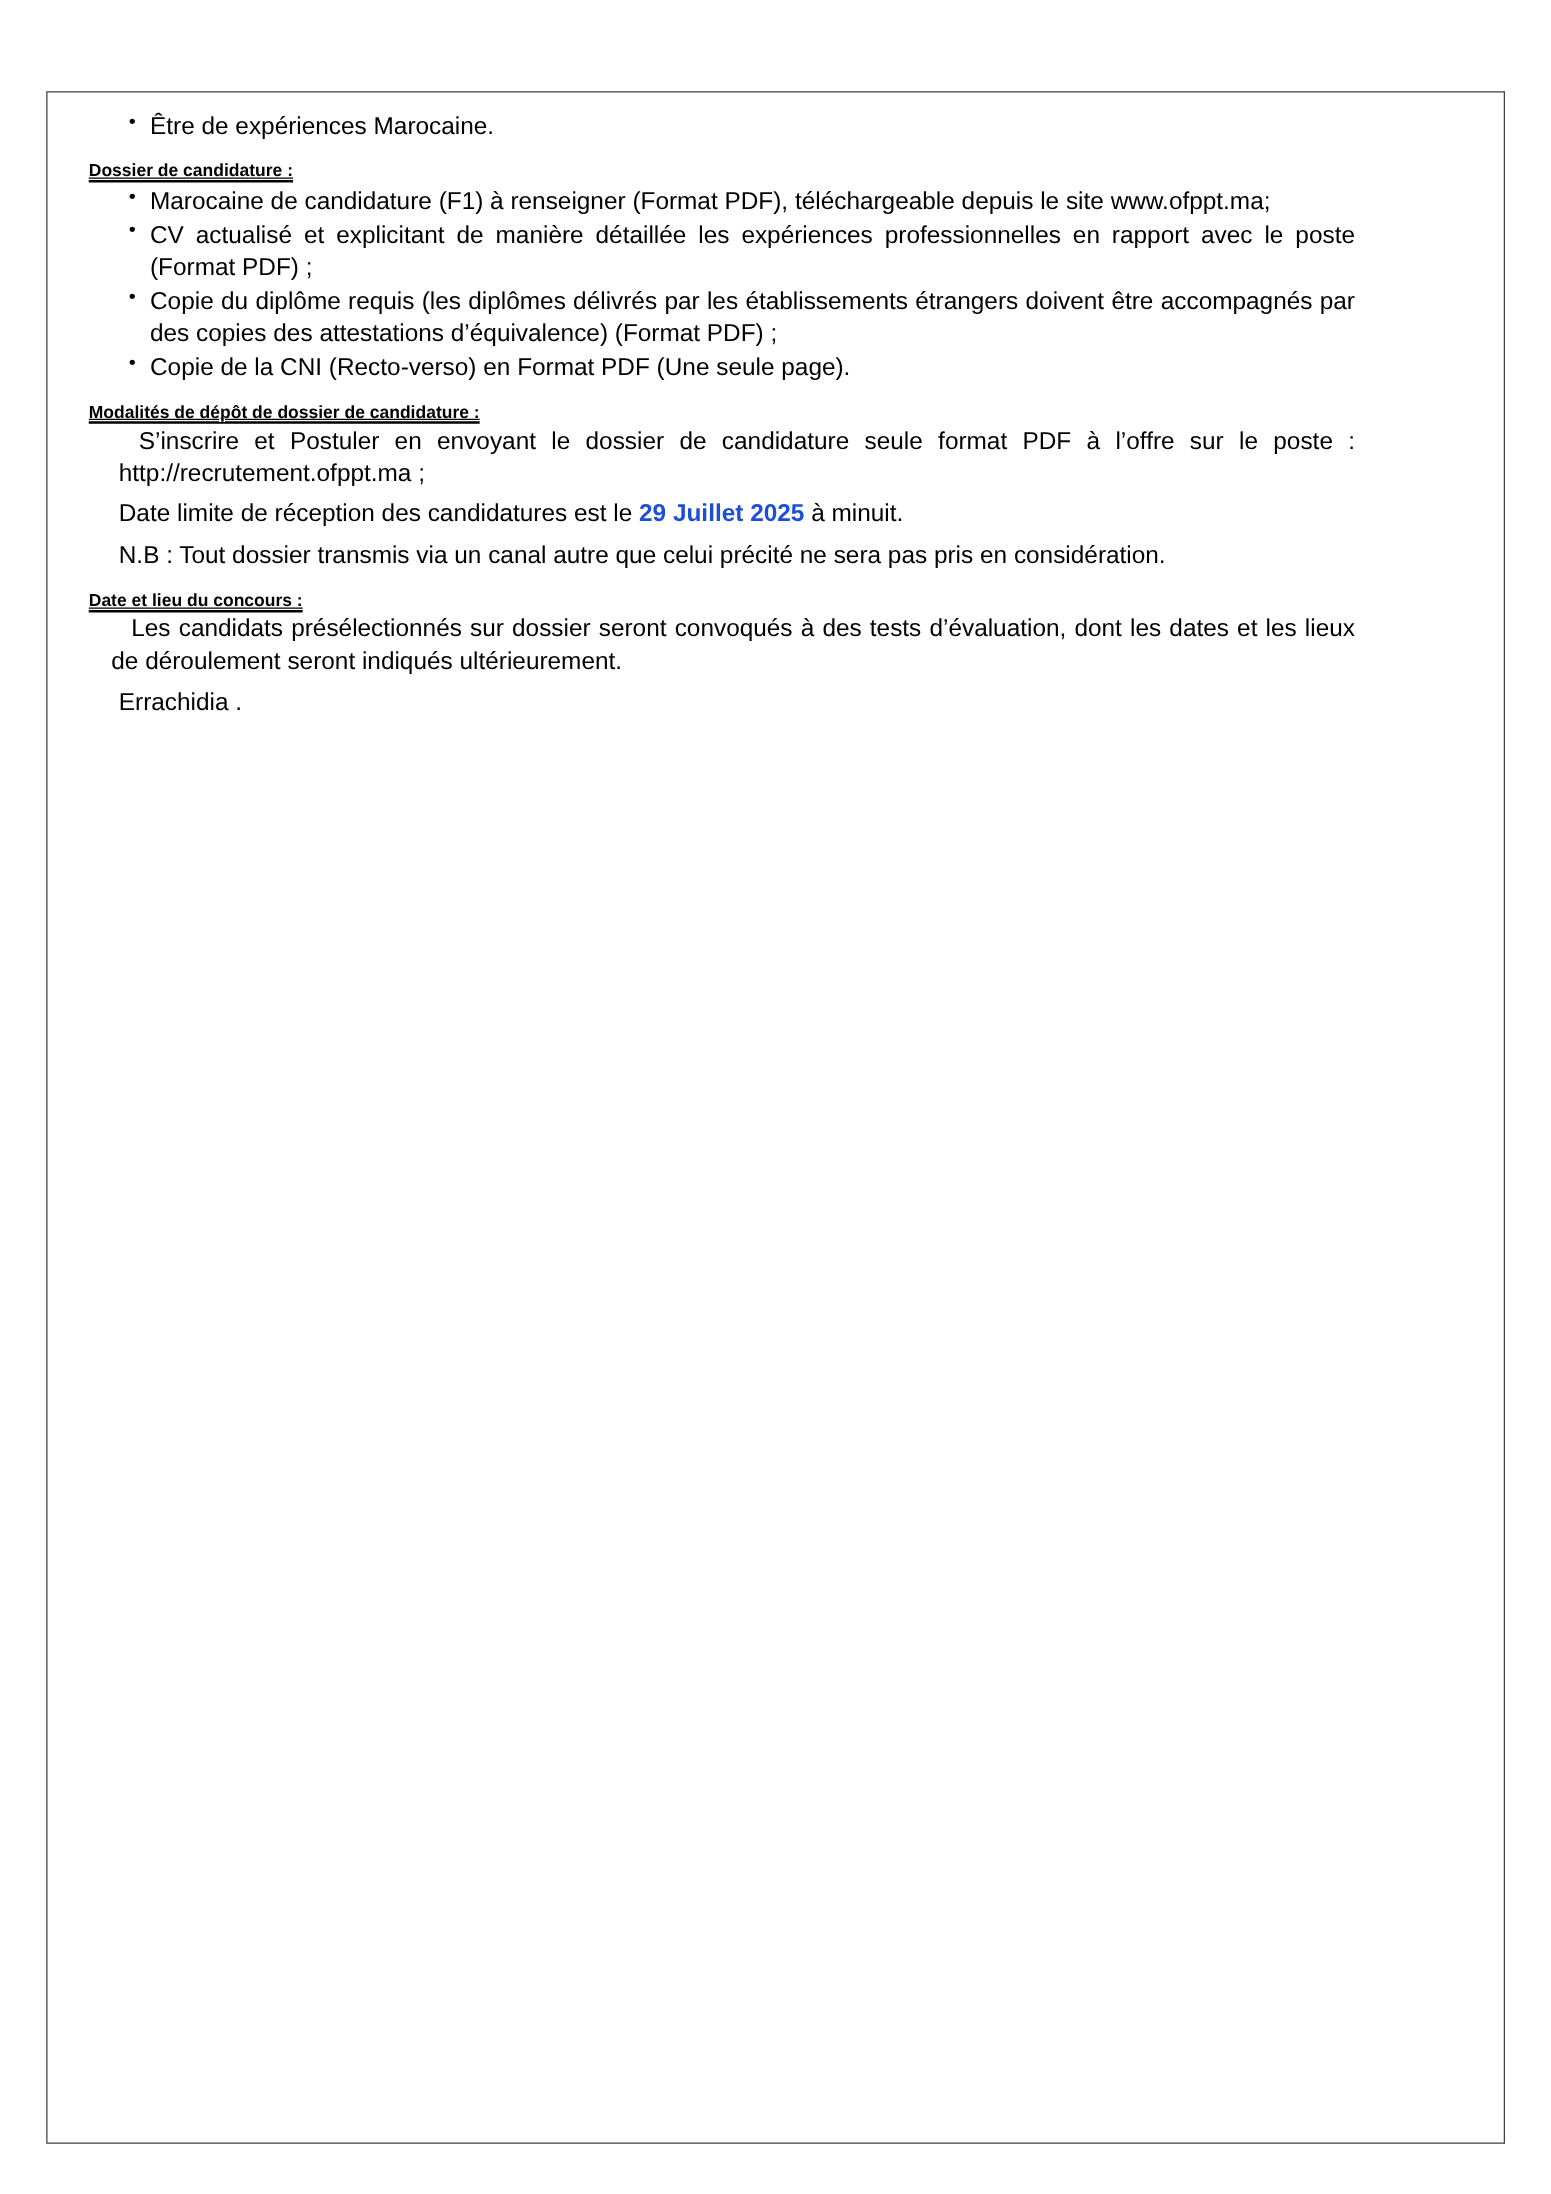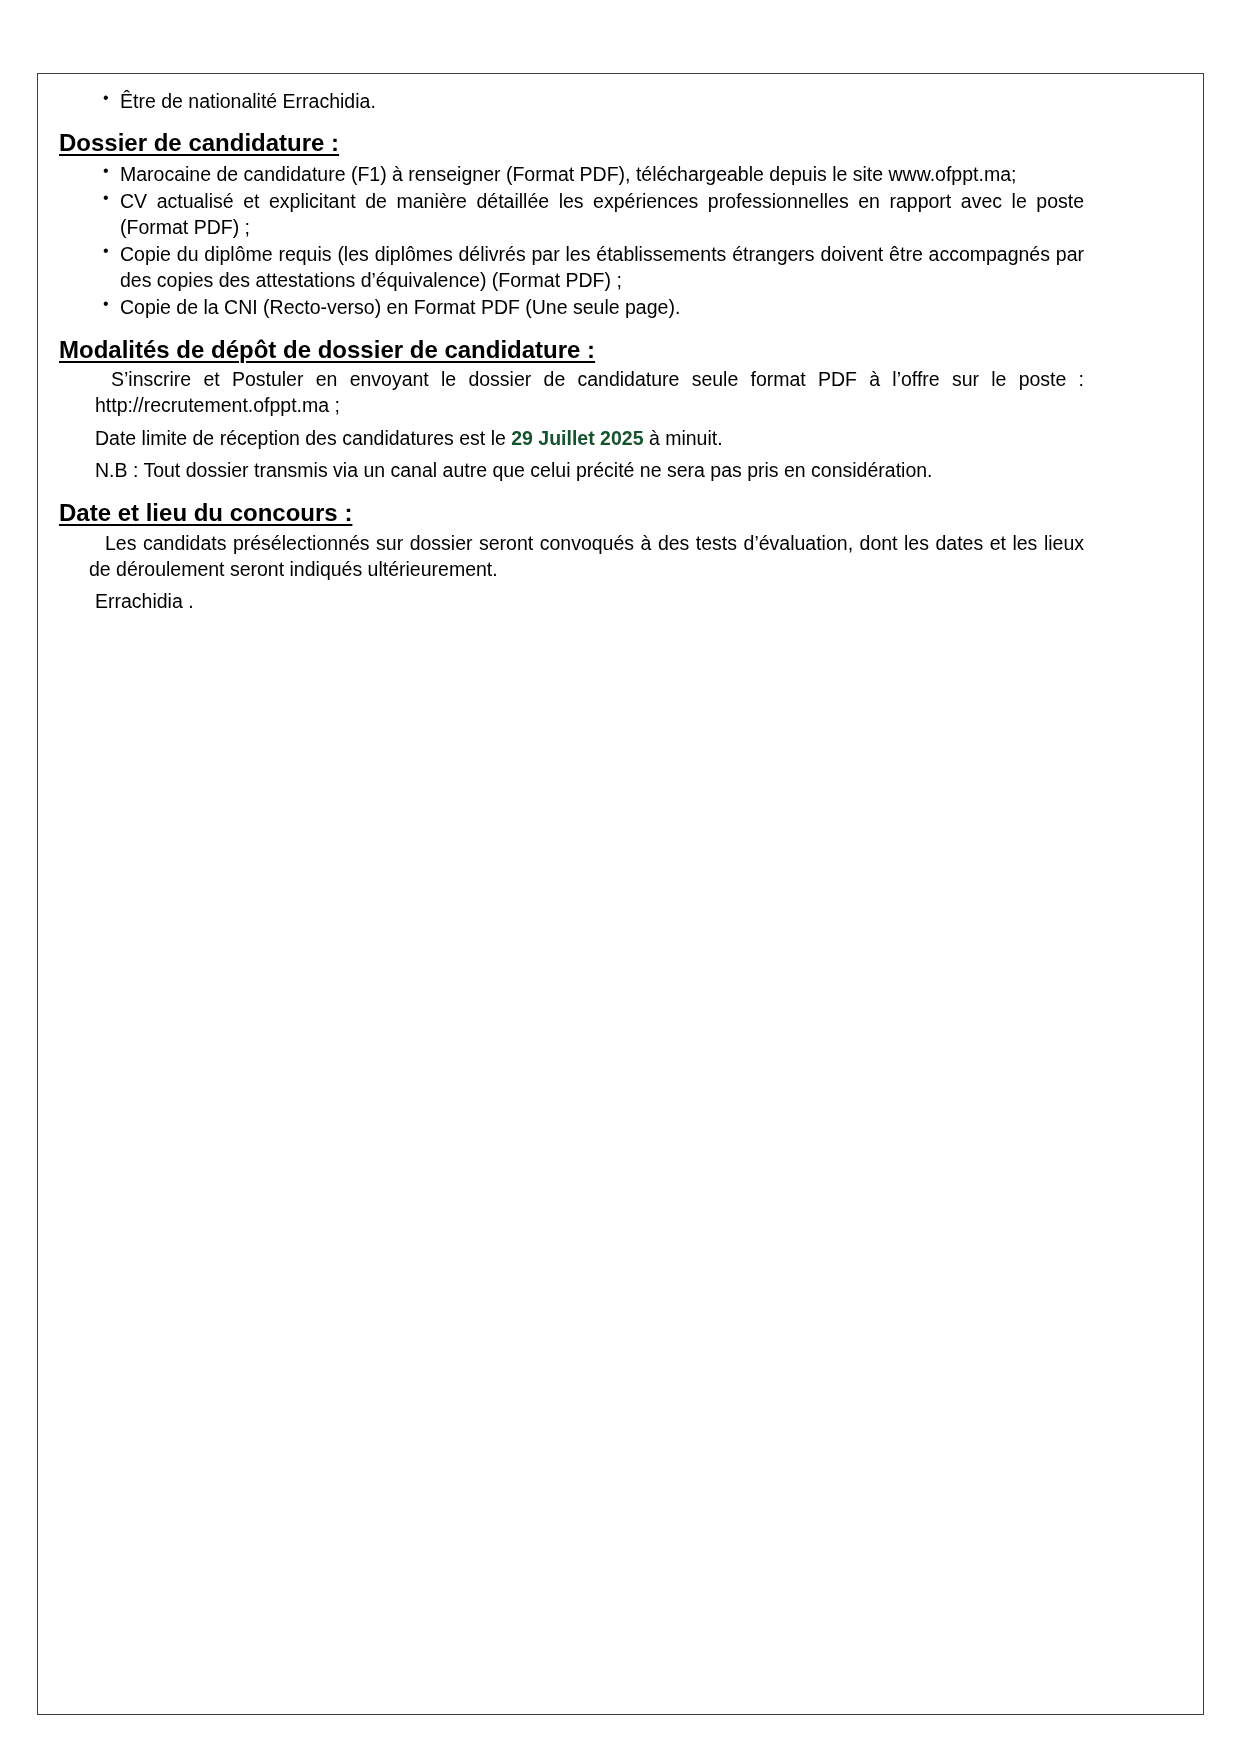--- a/index.html
+++ b/index.html
@@ -40,25 +40,26 @@
   
   .para {
     font-size: 19.5px;
     line-height: 1.32;
     text-align: justify;
     margin: 0;
   }
 
   
   .section-heading {
-    font-size: 24px;
+    font-size: 14px;
     font-weight: bold;
     line-height: 1.32;
-    margin: 0;
+    margin: 12px;
     padding: 0;
+    text-decoration: underline;
   }
   .section-heading .ul {
     text-decoration: underline;
     text-underline-offset: 3px;
     text-decoration-thickness: 2px;
   }
   .heading-gap-top { margin-top: 13px; }
   .heading-gap-bot { margin-bottom: 2px; }
 
   
@@ -83,32 +84,32 @@
     font-size: 16px;
   }
   ul.lvl1 { margin-left: 36px; }
 
   
   .indent-1 { margin-left: 30px; }
   .indent-2 { margin-left: 36px; }
   .indent-3 { margin-left: 85px; }
   .first-line-indent { text-indent: 16px; }
   .bold { font-weight: normal; }
-  .accent { color: #14532d; font-weight: bold; }
+  .accent { color: #1d4ed8; font-weight: bold; }
   .block-gap-sm { margin-top: 7px; }
 </style>
 </head>
 <body>
 
 <div class="page-frame">
   <div class="page-body">
 
     <ul class="bullets lvl1">
       <li>
-        <span>Être de nationalité Errachidia.</span>
+        <span>Être de expériences Marocaine.</span>
       </li>
     </ul>
 
     <p class="section-heading heading-gap-top heading-gap-bot">
       <span class="ul">Dossier de candidature :</span>
     </p>
 
     <ul class="bullets lvl1">
       <li id="li-formulaire"><span>Marocaine de candidature </span><span class="bold">(F1)</span><span> à renseigner </span><span class="bold">(Format PDF),</span><span> téléchargeable depuis le site </span><span class="bold">www.ofppt.ma;</span></li>
       <li id="li-cv"><span>CV actualisé et explicitant de manière détaillée les expériences professionnelles en rapport avec le poste </span><span class="bold">(Format PDF)</span><span> ;</span></li>

